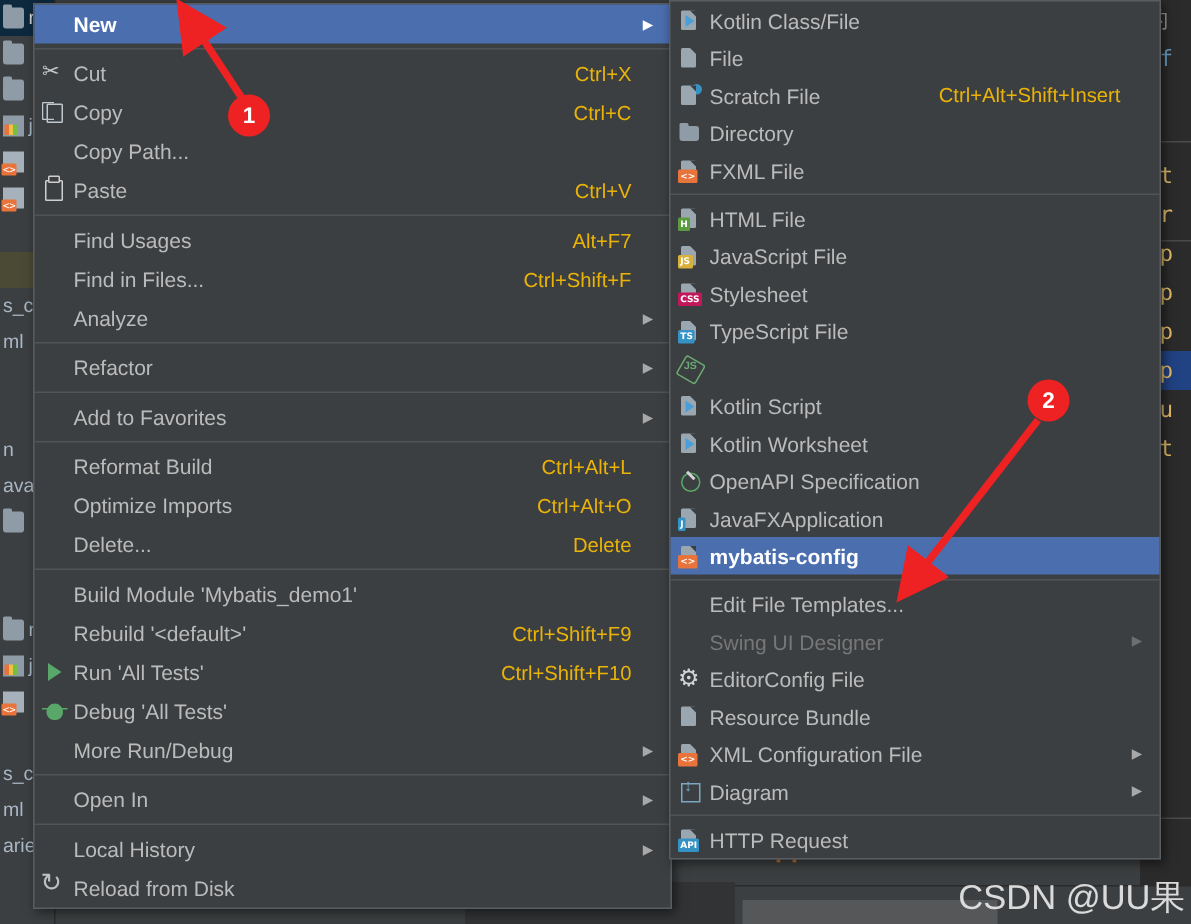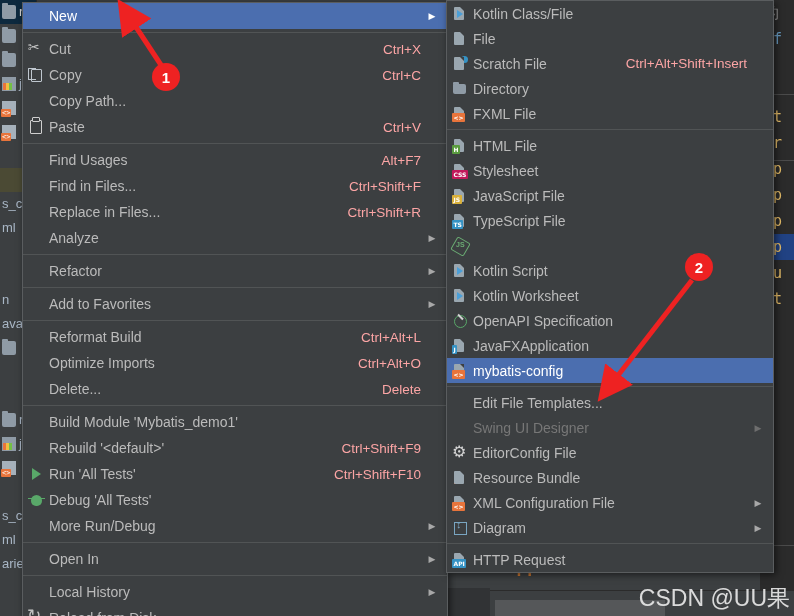--- a/index.html
+++ b/index.html
@@ -44,24 +44,24 @@
      font-size:17px;font-weight:bold;letter-spacing:.5px;}
   .bottom-white{position:absolute;left:310px;top:588px;width:180px;height:28px;background:#313335;}
   .bottom-white2{position:absolute;left:495px;top:600px;width:170px;height:16px;background:#555759;}
 
   
   .menu{position:absolute;background:#3c3f41;border:1px solid #5a5d5f;box-shadow:2px 2px 7px rgba(0,0,0,.55);}
   #context-menu{left:22px;top:2px;width:424px;}
   .mi{height:26px;display:flex;align-items:center;padding:0 8px 0 0;position:relative;white-space:nowrap;}
   .mi .ic{width:26px;flex:0 0 26px;display:flex;align-items:center;justify-content:center;}
   .mi .lbl{flex:1 1 auto;color:#bbbbbb;font-size:14px;}
-  .mi .sc{color:#fca5a5;font-size:13.5px;padding-right:4px;}
+  .mi .sc{color:#eab308;font-size:13.5px;padding-right:4px;}
   .mi .arw{width:14px;flex:0 0 14px;text-align:center;color:#a8a8a8;font-size:9px;}
   .mi.sel{background:#4b6eaf;}
-  .mi.sel .lbl{color:#ffffff;}
+  .mi.sel .lbl{color:#ffffff;font-weight:bold;}
   .mi.sel .arw{color:#ffffff;}
   .mi.dis .lbl{color:#777777;}
   .mi.dis .arw{color:#6e6e6e;}
   .sep{height:1px;background:#515455;margin:3px 0;}
 
   
   #new-submenu{left:446px;top:0px;width:326px;}
   #new-submenu .mi{height:25px;}
   #new-submenu .mi .lbl{font-size:14px;}
 
@@ -282,28 +282,20 @@
         <span class="gi"></span>
       </span>
       <span class="lbl">Find in Files...</span>
       <span class="sc">Ctrl+Shift+F</span>
       <span class="arw"></span>
     </div>
     <div class="mi">
       <span class="ic">
         <span class="gi"></span>
       </span>
-      <span class="lbl">Replace in Files...</span>
-      <span class="sc">Ctrl+Shift+R</span>
-      <span class="arw"></span>
-    </div>
-    <div class="mi">
-      <span class="ic">
-        <span class="gi"></span>
-      </span>
       <span class="lbl">Analyze</span>
       <span class="arw">▶</span>
     </div>
     <div class="sep"></div>
     <div class="mi">
       <span class="ic">
         <span class="gi"></span>
       </span>
       <span class="lbl">Refactor</span>
       <span class="arw">▶</span>
@@ -460,34 +452,34 @@
           <span class="badge" style="background: rgb(90, 156, 63);">H</span>
         </span>
       </span>
       <span class="lbl">HTML File</span>
       <span class="arw"></span>
     </div>
     <div class="mi">
       <span class="ic">
         <span class="fi">
           <span class="page"></span>
+          <span class="badge" style="background: rgb(217, 176, 58);">JS</span>
+        </span>
+      </span>
+      <span class="lbl">JavaScript File</span>
+      <span class="arw"></span>
+    </div>
+    <div class="mi">
+      <span class="ic">
+        <span class="fi">
+          <span class="page"></span>
           <span class="badge" style="background: rgb(194, 24, 91);">CSS</span>
         </span>
       </span>
       <span class="lbl">Stylesheet</span>
-      <span class="arw"></span>
-    </div>
-    <div class="mi">
-      <span class="ic">
-        <span class="fi">
-          <span class="page"></span>
-          <span class="badge" style="background: rgb(217, 176, 58);">JS</span>
-        </span>
-      </span>
-      <span class="lbl">JavaScript File</span>
       <span class="arw"></span>
     </div>
     <div class="mi">
       <span class="ic">
         <span class="fi">
           <span class="page"></span>
           <span class="badge" style="background: rgb(53, 146, 196);">TS</span>
         </span>
       </span>
       <span class="lbl">TypeScript File</span>

